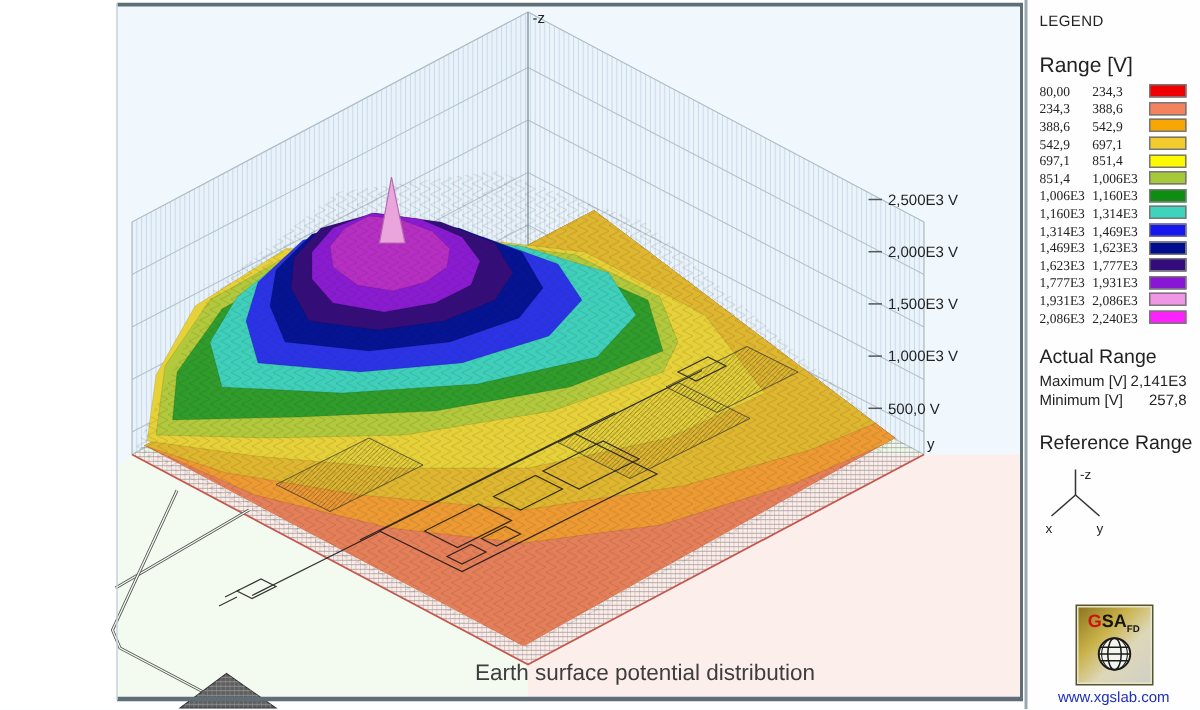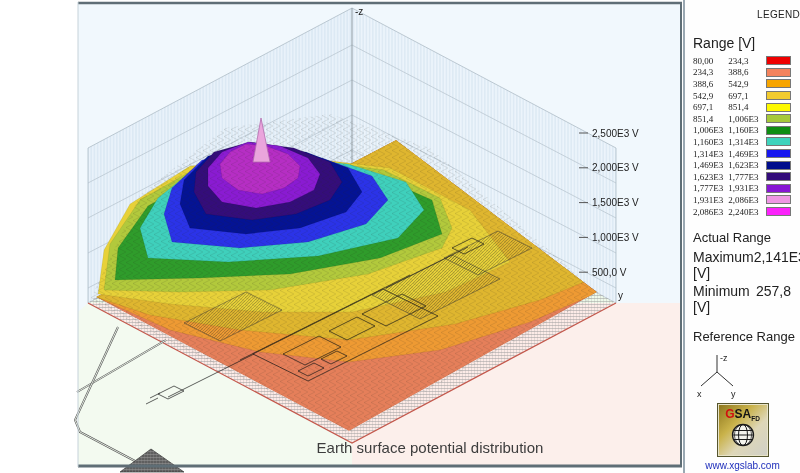--- a/index.html
+++ b/index.html
@@ -6,29 +6,29 @@
   #page{position:relative;width:800px;height:473px;background:#fff;overflow:hidden;
         font-family:"Liberation Sans",sans-serif;}
   svg text{font-family:"Liberation Sans",sans-serif;}
   .tick{font-size:10px;fill:#222;}
   .axlbl{font-size:10px;fill:#222;}
   .ptitle{font-size:15px;fill:#3d3d3d;}
 
   
   .legend{position:absolute;left:683px;top:0;width:117px;height:473px;background:#fefefe;
           border-left:2px solid #9aa8b2;box-sizing:border-box;color:#222;}
-  .lg-title{font-size:10px;margin:9px 0 15px 8px;letter-spacing:.3px;text-align:right;}
+  .lg-title{font-size:10px;margin:9px 0 15px 8px;letter-spacing:.3px;}
   .lg-sub{font-size:14px;margin:4px 0 4px 8px;}
   .lg-rows{}
   .lrow{display:flex;align-items:center;height:11.6px;padding-left:8px;font-size:9px;font-family:Liberation Serif, serif;}
   .lf{width:37px;}
   .lt{width:40px;}
   .lsw{width:26px;height:9px;border:1px solid #777;margin-left:auto;margin-right:9px;box-sizing:border-box;}
   .lg-sub2{font-size:13px;margin:13px 0 3px 8px;}
-  .lg-kv{display:flex;font-size:14px;padding:1px 9px 1px 8px;}
+  .lg-kv{display:flex;font-size:10px;padding:1px 9px 1px 8px;}
   .lg-kv .v{margin-left:auto;}
   .refaxes{margin:4px 0 0 6px;display:block;}
   .brand{position:absolute;bottom:2px;left:0;right:0;text-align:center;}
   .logo{display:inline-block;width:50px;height:52px;border:1px solid #55552e;
         background:linear-gradient(135deg,#8a731a 0%,#c9b24a 35%,#ded7b8 62%,#cfcfc7 100%);
         box-shadow:inset 0 0 0 1px #e8e4c8;text-align:center;}
   .logo-txt{font-size:12px;font-weight:bold;margin-top:3px;color:#151515;letter-spacing:0;}
   .logo-txt .g{color:#d01010;}
   .logo-txt sub{font-size:6.5px;}
   .site{font-size:10px;color:#1f2fbb;margin-top:3px;}

